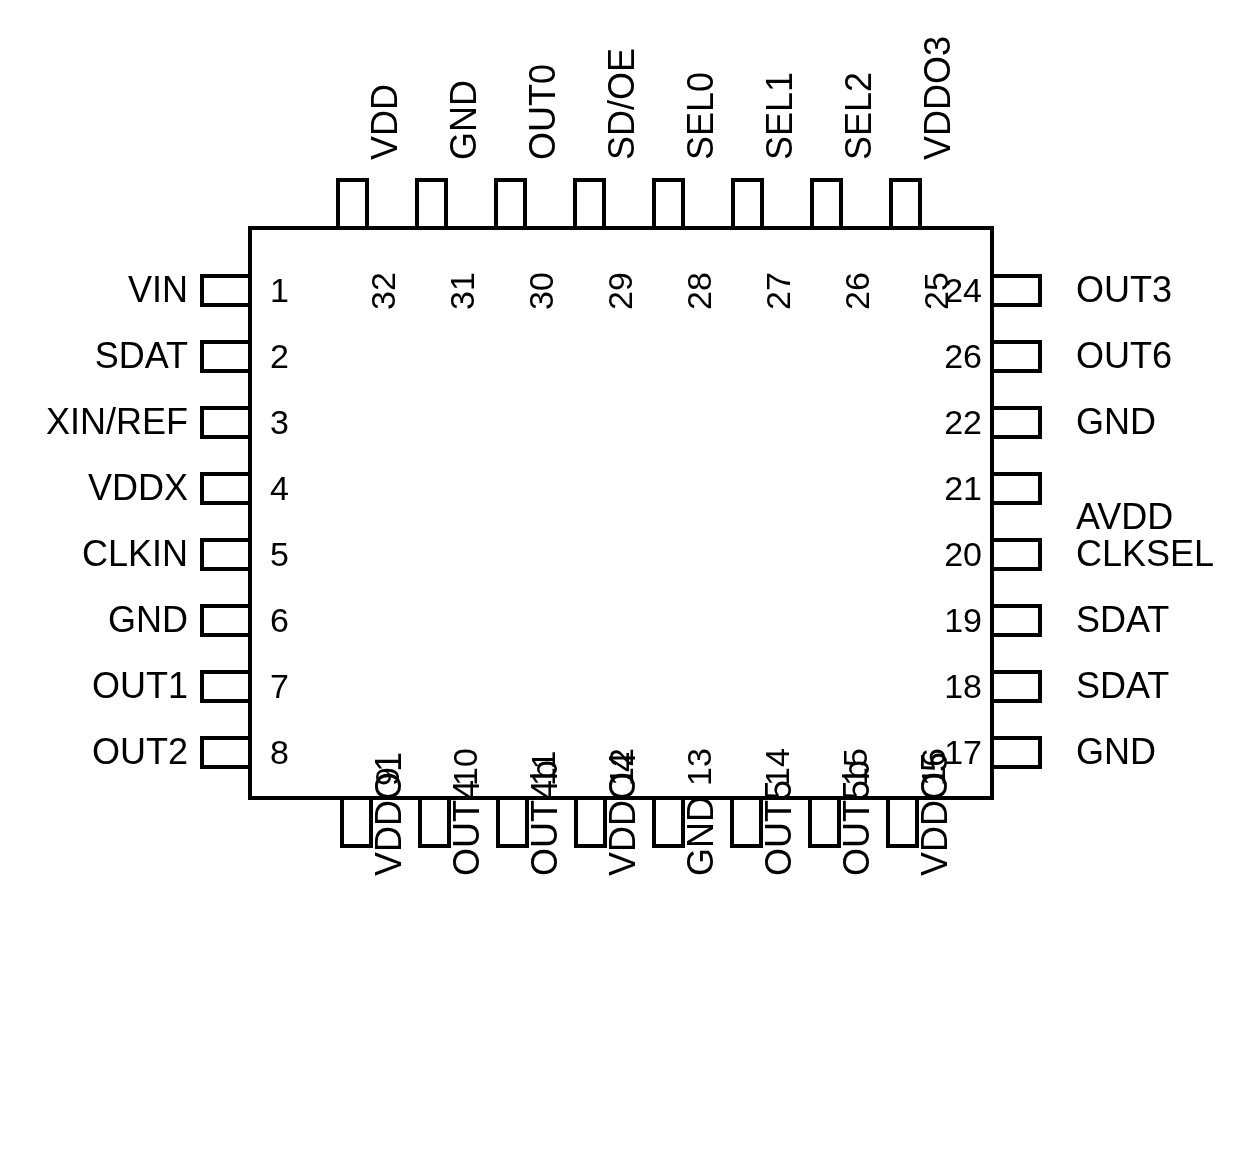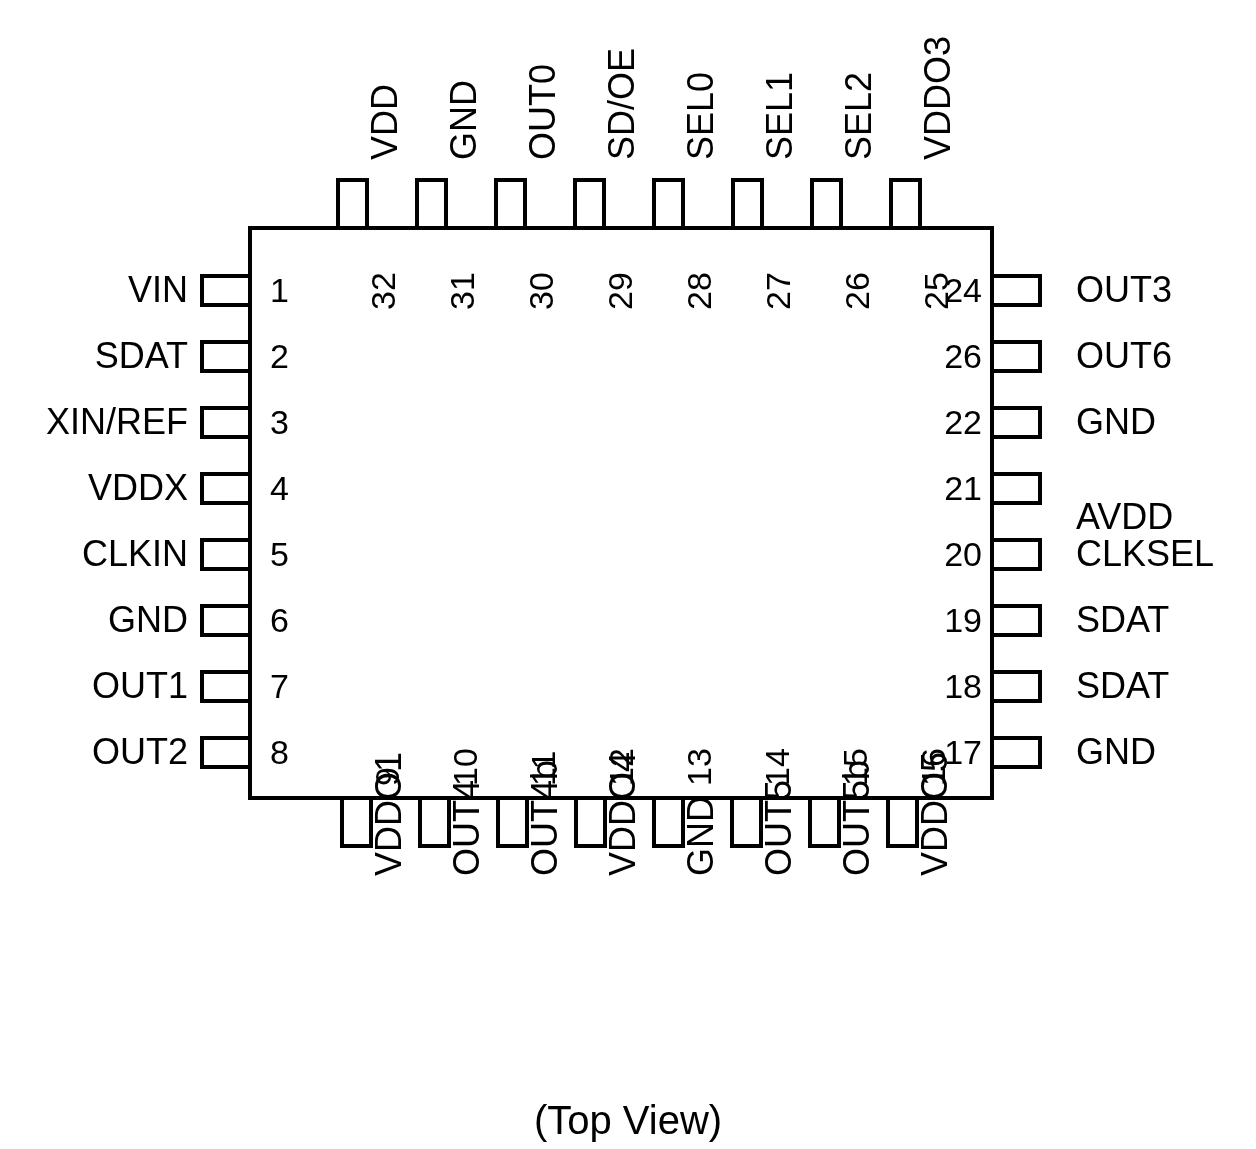--- a/index.html
+++ b/index.html
@@ -189,14 +189,13 @@
       <div class="lbl rot" style="left: 760.5px; top: 876px;">OUT5</div>
       <div class="num rot" style="left: 759.5px; top: 786px;">14</div>
       <div class="pin-rect v" style="left: 808px; top: 796px;"></div>
       <div class="lbl rot" style="left: 838.5px; top: 876px;">OUT5b</div>
       <div class="num rot" style="left: 837.5px; top: 786px;">15</div>
       <div class="pin-rect v" style="left: 886px; top: 796px;"></div>
       <div class="lbl rot" style="left: 916.5px; top: 876px;">VDDO5</div>
       <div class="num rot" style="left: 915.5px; top: 786px;">16</div>
     </div>
 
-  <div class="caption" style="top:1096px;">(Top View)</div>
 </div>
 
 </body></html>

